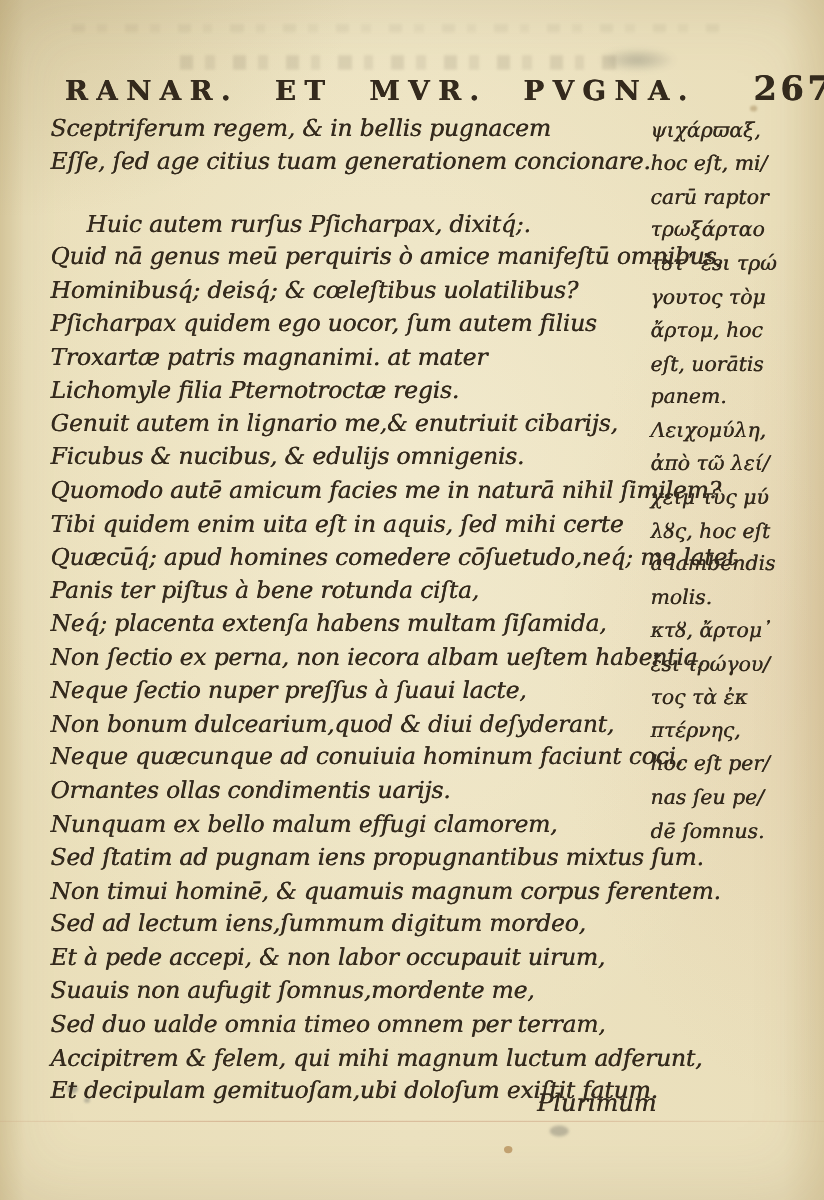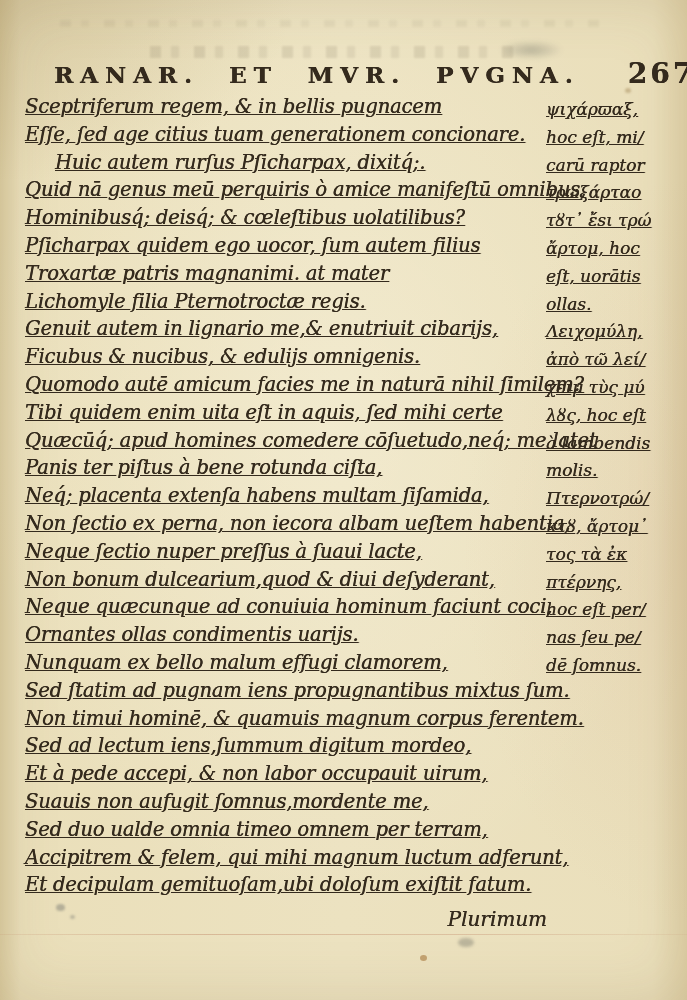--- a/index.html
+++ b/index.html
@@ -52,41 +52,39 @@
     letter-spacing: 7px; word-spacing: 15px;
     text-shadow: 0.4px 0 0 currentColor;
   }
   .page-number {
     font-size: 28px; font-weight: bold;
     margin-left: 48px; letter-spacing: 3px;
     text-shadow: 0.4px 0 0 currentColor;
   }
 
   .content {
-    position: absolute; top: 93px; left: 25px; right: 20px;
+    position: absolute; top: 93px; left: 42px; right: 20px;
     display: flex;
-    text-decoration: underline;
   }
   .body-col {
     width: 498px; flex: 0 0 498px;
     font-style: italic;
     font-size: 19.5px; line-height: 27.8px;
     letter-spacing: -0.15px;
     text-shadow: 0.35px 0 0 currentColor;
   }
   .line { white-space: nowrap; }
-  .line.indent { padding-left: 30px; }
+  .line.indent { padding-left: 30px; margin-top: 24px; }
 
   .margin-col {
     flex: 1;
     padding-top: 3px; padding-left: 2px;
     font-style: italic;
     font-size: 17px; line-height: 27.8px;
     text-shadow: 0.3px 0 0 currentColor;
-    margin-left: 21px;
   }
   .margin-line { white-space: nowrap; }
 
   .catchword {
     position: absolute; top: 907px; right: 140px;
     font-style: italic; font-size: 20px;
     text-shadow: 0.35px 0 0 currentColor;
     text-align: center;
   }
   .bottom-rule {
@@ -144,31 +142,32 @@
         <div class="line">Sed duo ualde omnia timeo omnem per terram,</div>
         <div class="line">Accipitrem &amp; felem, qui mihi magnum luctum adferunt,</div>
         <div class="line">Et decipulam gemituoſam,ubi doloſum exiſtit fatum.</div>
       </div>
     <div class="margin-col">
         <div class="margin-line">ψιχάρϖαξ,</div>
         <div class="margin-line">hoc eſt, mi/</div>
         <div class="margin-line">carū raptor</div>
         <div class="margin-line">τρωξάρταο</div>
         <div class="margin-line">τȣτ᾽ ἔsι τρώ</div>
+        <div class="margin-line">γουτος τὸμ</div>
         <div class="margin-line">ἄρτομ, hoc</div>
         <div class="margin-line">eſt, uorātis</div>
-        <div class="margin-line">ollas.</div>
+        <div class="margin-line">panem.</div>
         <div class="margin-line">Λειχομύλη,</div>
         <div class="margin-line">ἀπὸ τῶ λεί/</div>
         <div class="margin-line">χειμ τὺς μύ</div>
         <div class="margin-line">λȣς, hoc eſt</div>
         <div class="margin-line">à lambendis</div>
         <div class="margin-line">molis.</div>
-        <div class="margin-line">Πτερνοτρώ/</div>
         <div class="margin-line">κτȣ, ἄρτομ᾽</div>
+        <div class="margin-line">ἔsι τρώγου/</div>
         <div class="margin-line">τος τὰ ἐκ</div>
         <div class="margin-line">πτέρνης,</div>
         <div class="margin-line">hoc eſt per/</div>
         <div class="margin-line">nas ſeu pe/</div>
         <div class="margin-line">dē ſomnus.</div>
       </div>
   </div>
 
   <div class="catchword">Plurimum</div>
   <div class="bottom-rule"></div>

